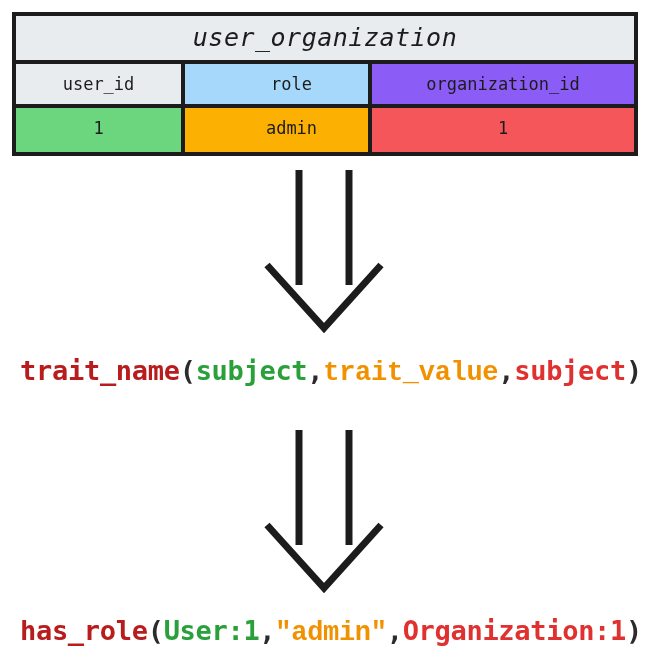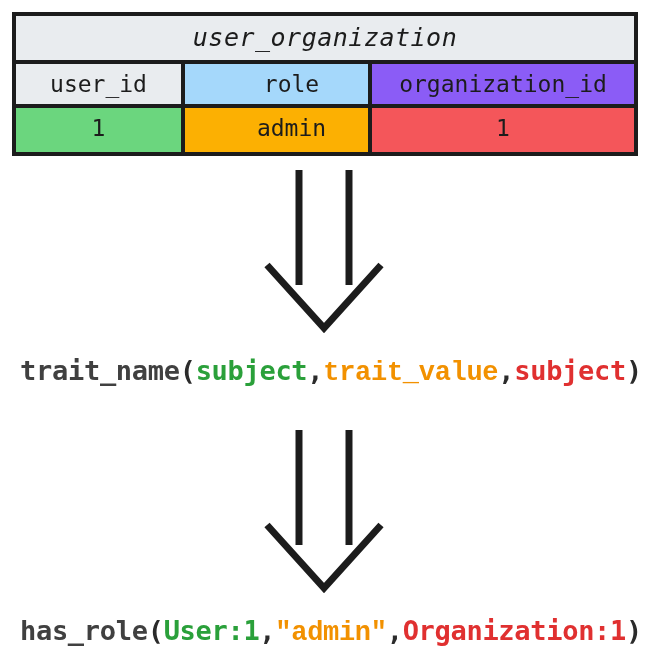--- a/index.html
+++ b/index.html
@@ -43,21 +43,21 @@
     height: 44px;
     box-sizing: border-box;
   }
   .trow.header-row {
     border-bottom: 4px solid #1c1c1c;
   }
   .tcell {
     height: 100%;
     line-height: 40px;
     text-align: center;
-    font-size: 23px;
+    font-size: 17px;
     color: #1c1c1c;
     box-sizing: border-box;
     overflow: hidden;
     white-space: nowrap;
   }
   .col-1 { width: 169px; border-right: 4px solid #1c1c1c; }
   .col-2 { width: 187px; border-right: 4px solid #1c1c1c; padding-left: 30px; }
   .col-3 { flex: 1 1 auto; }
 
   
@@ -72,21 +72,21 @@
   .formula {
     position: absolute;
     left: 0;
     width: 662px;
     text-align: center;
     font-size: 27px;
     font-weight: 700;
     white-space: nowrap;
     letter-spacing: -0.3px;
   }
-  .tok-pred   { color: #404040; }
+  .tok-pred   { color: #b91c1c; }
   .tok-subj   { color: #2aa03a; }
   .tok-val    { color: #f29100; font-family: Liberation Mono, monospace; }
   .tok-obj    { color: #e03030; }
   .tok-punct  { color: #2b2b2b; }
 </style>
 </head>
 <body style="background: rgb(255, 255, 255);">
 
 <div class="table-wrap">
   <div class="table-title">user_organization</div>

